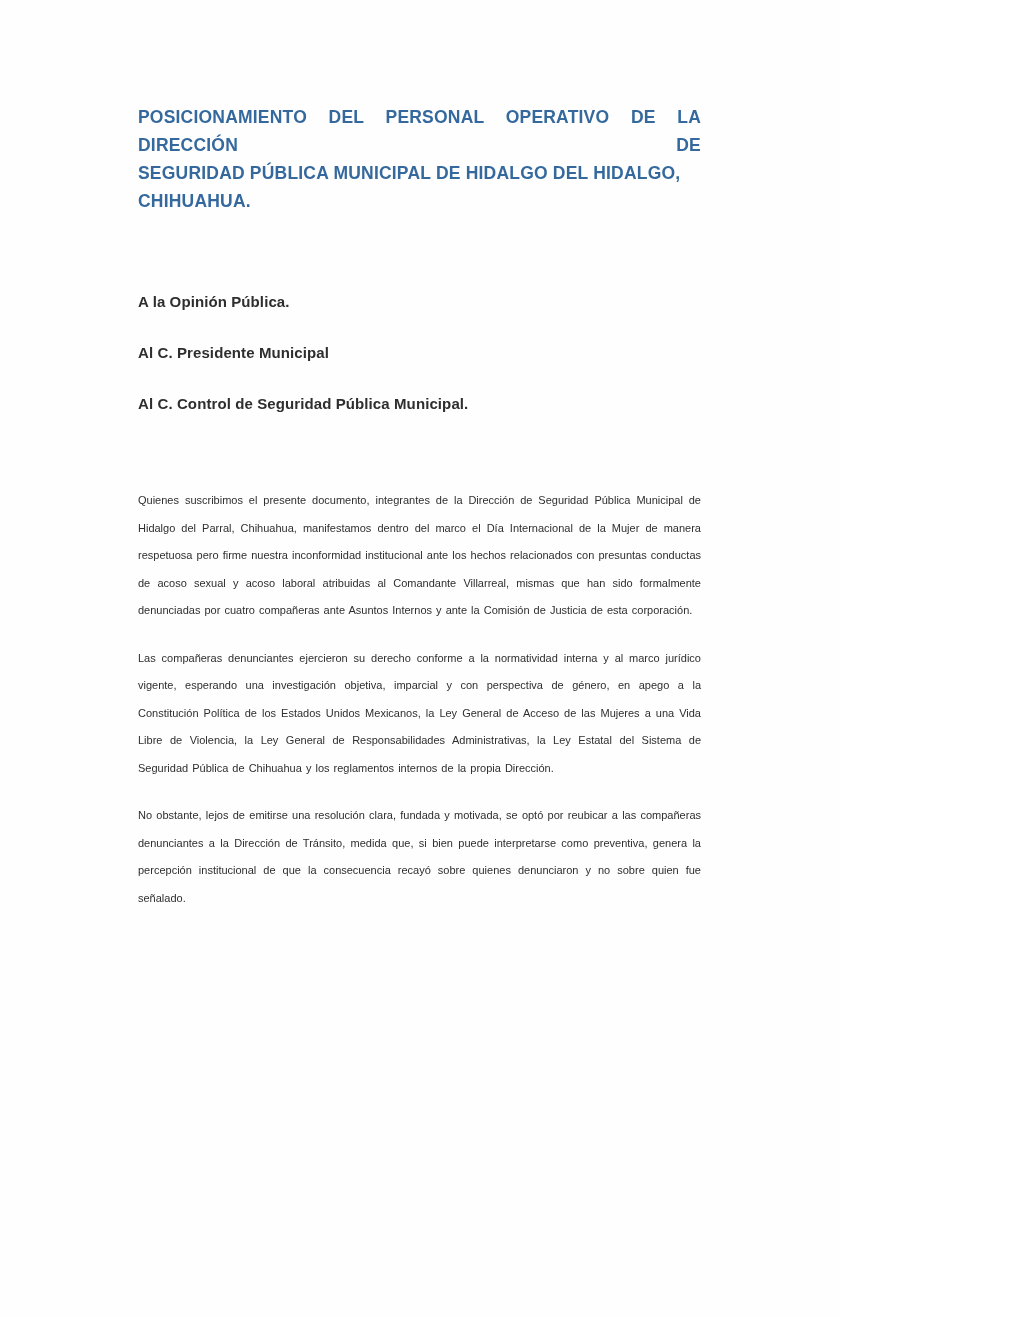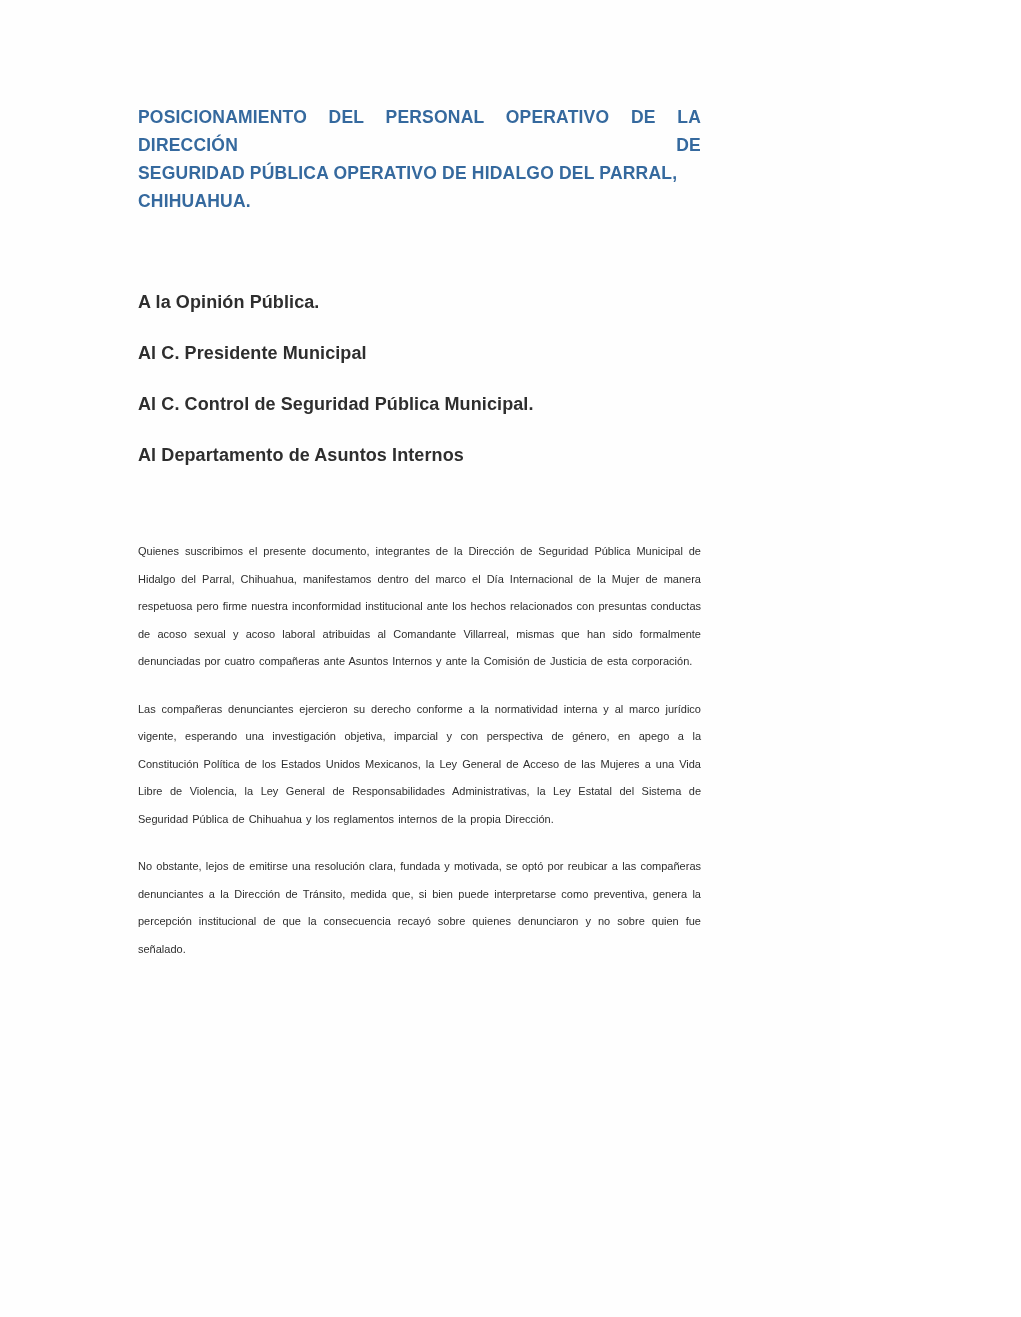--- a/index.html
+++ b/index.html
@@ -29,21 +29,21 @@
     margin-bottom: 73px;
   }
   .title-line { display: block; }
   .title-line-justified {
     text-align: justify;
     text-align-last: justify;
   }
   .addressees { display: block; }
   .addressee {
     font-weight: bold;
-    font-size: 18px;
+    font-size: 15px;
     line-height: 28px;
     margin-bottom: 23px;
     text-align: justify;
     letter-spacing: 0.1px;
   }
   .body-paragraphs { padding-top: 46px; }
   .body-paragraph {
     font-size: 11px;
     line-height: 27.5px;
     margin-bottom: 20px;
@@ -51,28 +51,27 @@
     word-spacing: 1px;
   }
 </style>
 </head>
 <body>
 
 <div class="page">
 
   <header class="doc-title">
     <span class="title-line title-line-justified">POSICIONAMIENTO DEL PERSONAL OPERATIVO DE LA DIRECCIÓN DE</span>
-    <span class="title-line">SEGURIDAD PÚBLICA OPERATIVO DE HIDALGO DEL PARRAL, CHIHUAHUA.</span>
+    <span class="title-line">SEGURIDAD PÚBLICA MUNICIPAL DE HIDALGO DEL HIDALGO, CHIHUAHUA.</span>
   </header>
 
   <section class="addressees">
     <p class="addressee">A la Opinión Pública.</p>
     <p class="addressee">Al C. Presidente Municipal</p>
     <p class="addressee">Al C. Control de Seguridad Pública Municipal.</p>
-    <p class="addressee">Al Departamento de Asuntos Internos</p>
   </section>
 
   <section class="body-paragraphs">
     <p class="body-paragraph">Quienes suscribimos el presente documento, integrantes de la Dirección de Seguridad Pública Municipal de Hidalgo del Parral, Chihuahua, manifestamos dentro del marco el Día Internacional de la Mujer de manera respetuosa pero firme nuestra inconformidad institucional ante los hechos relacionados con presuntas conductas de acoso sexual y acoso laboral atribuidas al Comandante Villarreal, mismas que han sido formalmente denunciadas por cuatro compañeras ante Asuntos Internos y ante la Comisión de Justicia de esta corporación.</p>
     <p class="body-paragraph">Las compañeras denunciantes ejercieron su derecho conforme a la normatividad interna y al marco jurídico vigente, esperando una investigación objetiva, imparcial y con perspectiva de género, en apego a la Constitución Política de los Estados Unidos Mexicanos, la Ley General de Acceso de las Mujeres a una Vida Libre de Violencia, la Ley General de Responsabilidades Administrativas, la Ley Estatal del Sistema de Seguridad Pública de Chihuahua y los reglamentos internos de la propia Dirección.</p>
     <p class="body-paragraph">No obstante, lejos de emitirse una resolución clara, fundada y motivada, se optó por reubicar a las compañeras denunciantes a la Dirección de Tránsito, medida que, si bien puede interpretarse como preventiva, genera la percepción institucional de que la consecuencia recayó sobre quienes denunciaron y no sobre quien fue señalado.</p>
   </section>
 
 </div>
 

